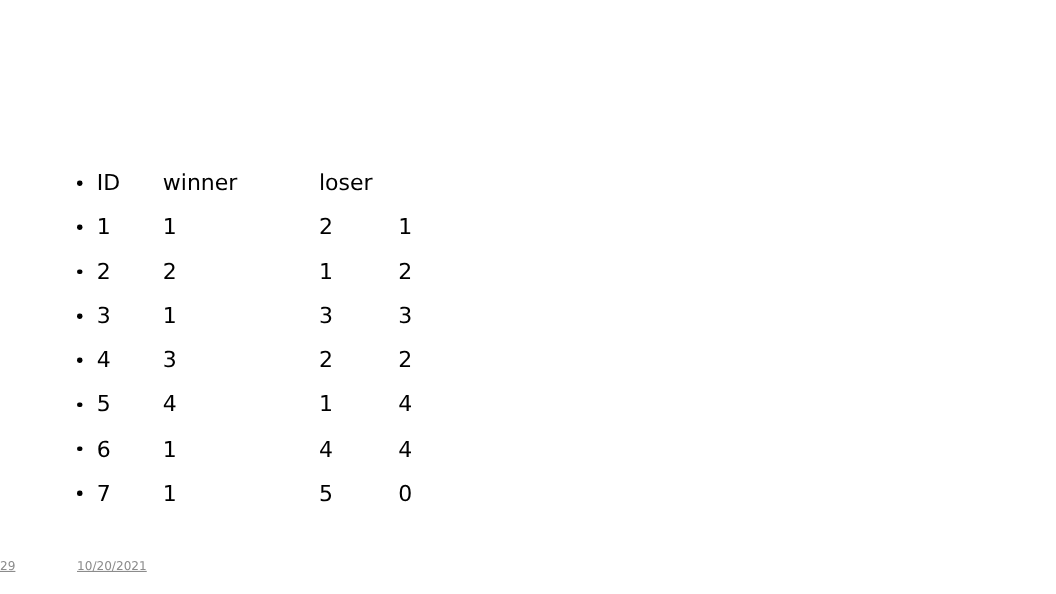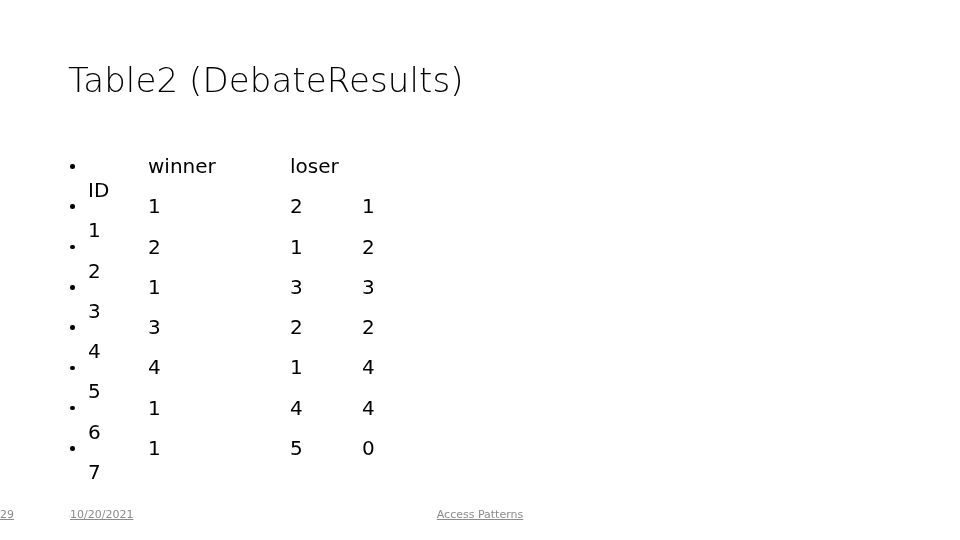--- a/index.html
+++ b/index.html
@@ -59,21 +59,21 @@
     border-radius: 50%;
     background: #000000;
   }
 
   .cell {
     position: absolute;
     top: 0;
     white-space: nowrap;
   }
 
-  .col-id     { left: 18px; margin-top: 24px;  }
+  .col-id     { left: 18px;  }
   .col-winner { left: 78px;  }
   .col-loser  { left: 220px; }
   .col-forced { left: 292px; }
 
   
   .footer-text {
     position: absolute;
     top: 507px;
     font-size: 11px;
     line-height: 16px;
@@ -96,21 +96,20 @@
   #footer-page {
     left: 0;
     width: 890px;
   }
 </style>
 </head>
 <body>
 
 <div id="slide">
 
-  <div id="slide-title">Table2 (DebateResults)</div>
 
   <div id="body-list">
 
     <div class="row">
       <span class="bullet"></span>
       <span class="cell col-id">ID</span>
       <span class="cell col-winner">winner</span>
       <span class="cell col-loser">loser</span>
     </div>
 
@@ -167,17 +166,16 @@
       <span class="cell col-id">7</span>
       <span class="cell col-winner">1</span>
       <span class="cell col-loser">5</span>
       <span class="cell col-forced">0</span>
     </div>
 
   </div>
 
   <div class="footer-text" id="footer-date">10/20/2021</div>
 
-  <div class="footer-text" id="footer-center">Access Patterns</div>
 
   <div class="footer-text" id="footer-page">29</div>
 
 </div>
 
 </body></html>

